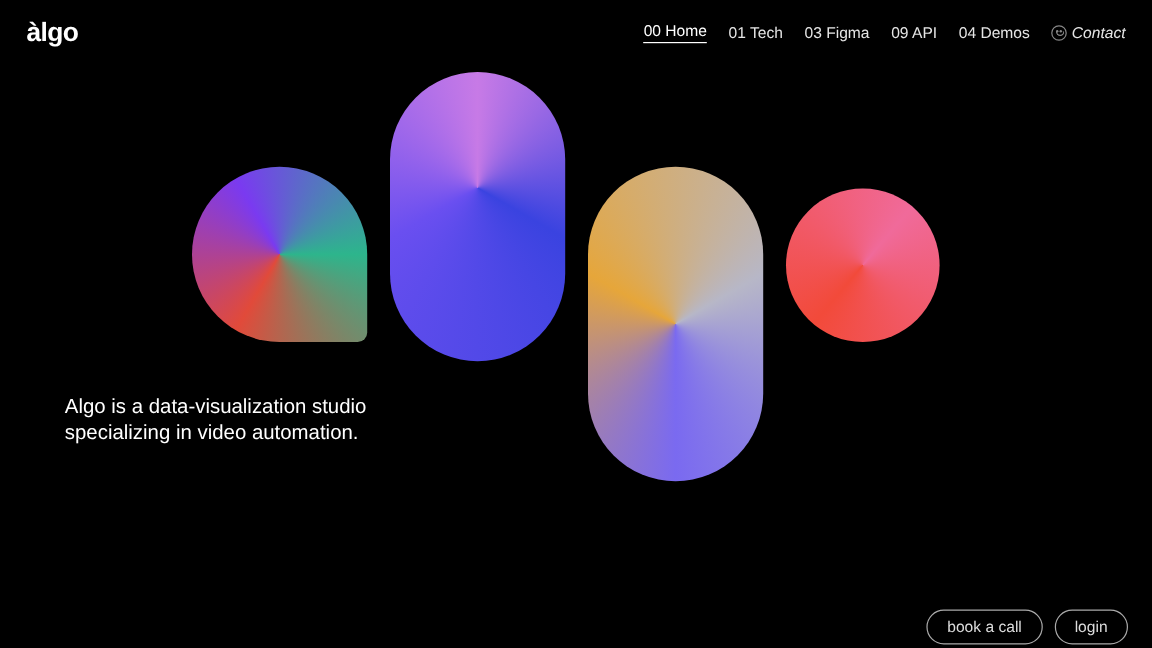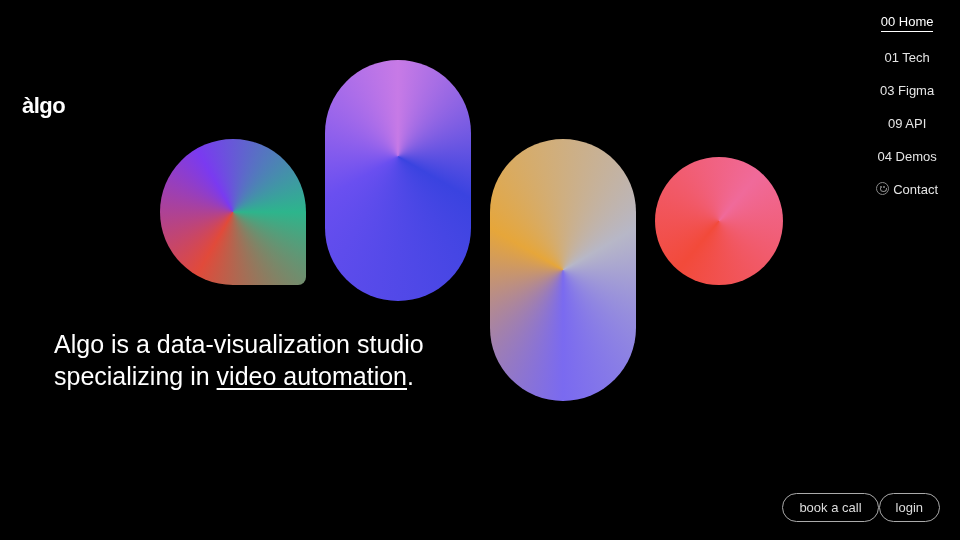--- a/index.html
+++ b/index.html
@@ -23,36 +23,36 @@
     .logo {
       font-size: 22px;
       font-weight: 600;
       letter-spacing: -0.5px;
     }
     .nav {
       display: flex;
       gap: 18px;
       align-items: center;
       font-size: 13px;
-      flex-direction: column;
     }
     .nav-item {
       color: #e5e5e5;
       cursor: pointer;
       white-space: nowrap;
     }
     .nav-item.active {
       color: #fff;
       border-bottom: 1px solid #fff;
       padding-bottom: 2px;
     }
     .nav-contact {
       display: flex;
-      align-items: flex-start;
+      align-items: center;
       gap: 4px;
+      font-style: italic;
     }
     .smiley {
       display: inline-flex;
       width: 13px; height: 13px;
       border: 1px solid #888;
       border-radius: 50%;
       position: relative;
     }
     .smiley::before {
       content: "";
@@ -104,35 +104,35 @@
     .s4 {
       left: 495px; top: 97px;
       width: 128px; height: 128px;
       border-radius: 50%;
       background: conic-gradient(from 40deg at 50% 50%, #f06a9a, #f24a3a, #f06a9a);
     }
     .tagline {
       position: absolute;
       left: 54px;
       top: 328px;
-      font-size: 25px;
+      font-size: 17px;
       line-height: 1.28;
       font-weight: 400;
       max-width: 420px;
     }
     .tagline .underline {
-      text-decoration: underline;
       text-underline-offset: 3px;
       margin-top: 26px;
     }
     .footer-cta {
       position: absolute;
       right: 20px;
-      bottom: 18px;
+      bottom: 3px;
       display: flex;
+      gap: 10px;
     }
     .pill-btn {
       border: 1px solid #aaa;
       color: #ddd;
       background: transparent;
       padding: 6px 16px;
       border-radius: 999px;
       font-size: 13px;
       cursor: pointer;
       font-family: inherit;

